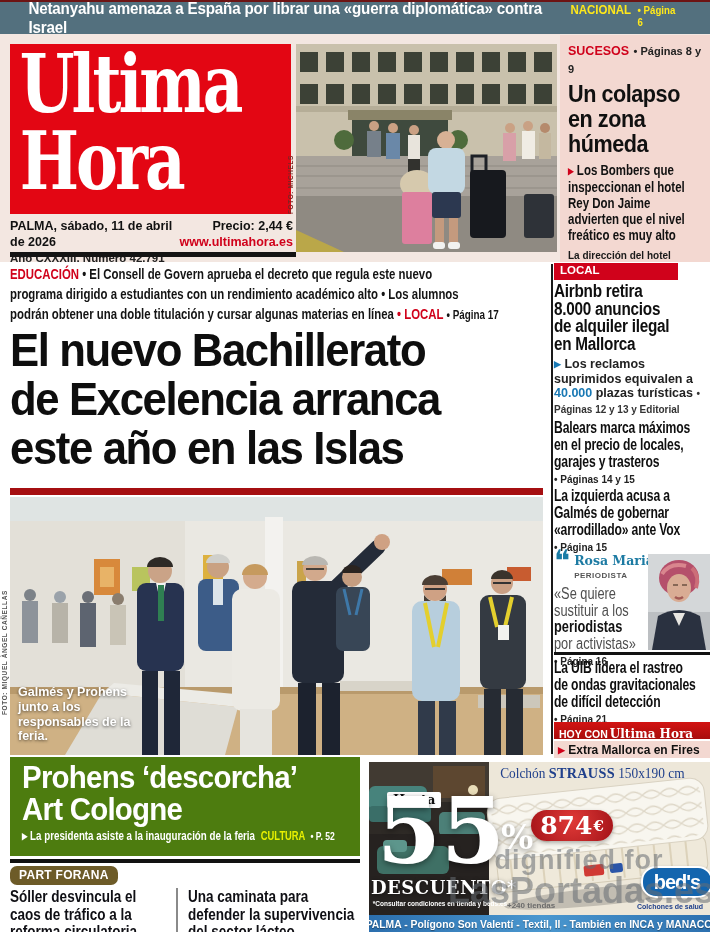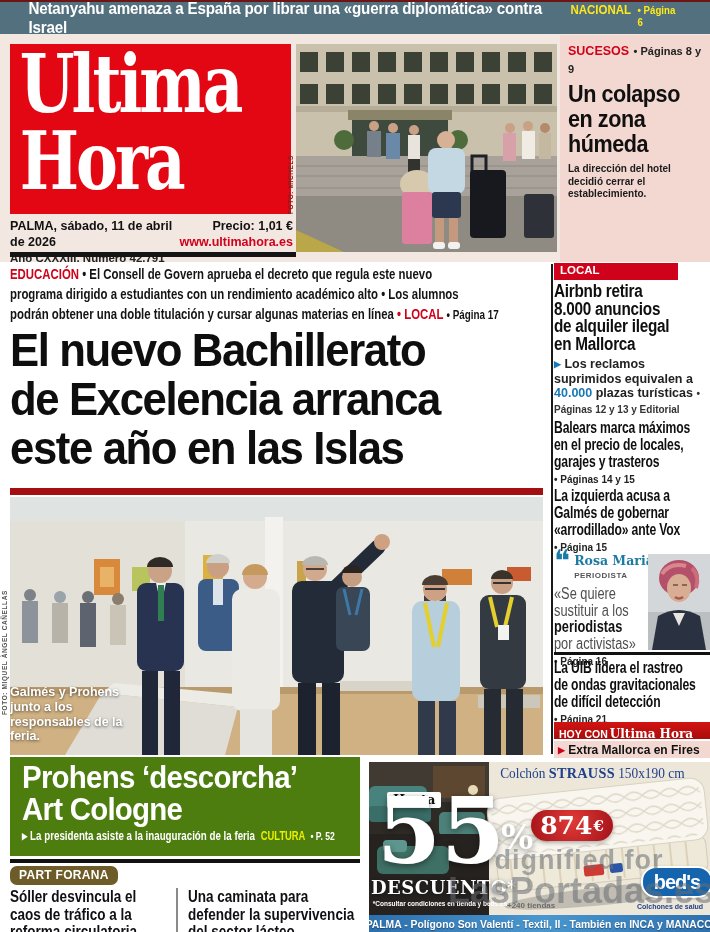--- a/index.html
+++ b/index.html
@@ -60,21 +60,21 @@
 
   
   .mainhead{left:10px;top:325px;width:548px;}
   .mainhead .cond{transform:scaleX(.93);font-size:47px;line-height:49px;font-weight:bold;color:#0e0e0e;letter-spacing:-1.5px;white-space:nowrap;}
 
   .vrule{left:551px;top:264px;width:2px;height:490px;background:#1a1a1a;}
   .redbar{left:10px;top:488px;width:533px;height:7px;background:#a50f11;}
 
   
   .mphoto{left:10px;top:497px;width:533px;height:258px;overflow:hidden;background:#e8e6e0;}
-  .mcap{position:absolute;left:0;top:188px;width:118px;color:#fff;font-weight:bold;font-size:12.5px;line-height:1.18;
+  .mcap{position:absolute;left:8px;top:188px;width:118px;color:#fff;font-weight:bold;font-size:12.5px;line-height:1.18;
         text-shadow:0 1px 3px rgba(0,0,0,.6);}
 
   
   .cultura{left:10px;top:757px;width:350px;height:99px;background:#4d7c0f;box-sizing:border-box;padding:5px 12px;overflow:hidden;}
   .cul-h .cond{transform:scaleX(.95);white-space:nowrap;color:#fff;font-weight:bold;font-size:31px;line-height:32px;letter-spacing:-.8px;}
   .cul-sub{margin-top:3px;white-space:nowrap;transform:scaleX(.78);transform-origin:0 0;color:#fff;font-weight:bold;font-size:12.5px;}
   .cul-sec{color:#e8f000;font-size:12px;margin-left:4px;}
   .cul-pg{color:#fff;font-size:11px;margin-left:3px;}
 
   
@@ -170,21 +170,21 @@
     <div>Ultima</div>
     <div>Hora</div>
   </div>
 </div>
 <div class="abs mastinfo">
   <div class="mi-l">
     <div class="mi-date">PALMA, sábado, 11 de abril de 2026</div>
     <div class="mi-ed">Año CXXXIII. Número 42.791</div>
   </div>
   <div class="mi-r">
-    <div class="mi-price">Precio: 1,01 €</div>
+    <div class="mi-price">Precio: 2,44 €</div>
     <div class="mi-web">www.ultimahora.es</div>
   </div>
 </div>
 <div class="abs mastrule"></div>
 
 <div class="abs tphoto">
   <svg width="261" height="208" viewBox="0 0 261 208">
     <rect width="261" height="118" fill="#c9c1ac"></rect>
     <g fill="#3c4136">
       <rect x="4" y="8" width="18" height="20"></rect>
@@ -254,20 +254,27 @@
 
 <div class="abs sucesos">
   <div>
     <span class="suc-k">SUCESOS</span>
     <span class="suc-kp">• Páginas 8 y 9</span>
   </div>
   <div class="suc-h">
     <span class="cond nw">Un colapso</span>
     <span class="cond nw">en zona</span>
     <span class="cond nw">húmeda</span>
+  </div>
+  <div class="suc-sub">
+    <span class="cond nw"><span class="arr-red">▶</span> <span>Los Bombers que</span></span>
+    <span class="cond nw">inspeccionan el hotel</span>
+    <span class="cond nw">Rey Don Jaime</span>
+    <span class="cond nw">advierten que el nivel</span>
+    <span class="cond nw">freático es muy alto</span>
   </div>
   <div class="suc-note">La dirección del hotel decidió cerrar el establecimiento.</div>
 </div>
 
 <div class="abs lede">
   <div class="ln"><span class="red">EDUCACIÓN</span> <span>• El Consell de Govern aprueba el decreto que regula este nuevo</span></div>
   <div class="ln">programa dirigido a estudiantes con un rendimiento académico alto • Los alumnos</div>
   <div class="ln"><span>podrán obtener una doble titulación y cursar algunas materias en línea</span> <span class="red">• LOCAL</span> <span class="pg">• Página 17</span></div>
 </div>
 

